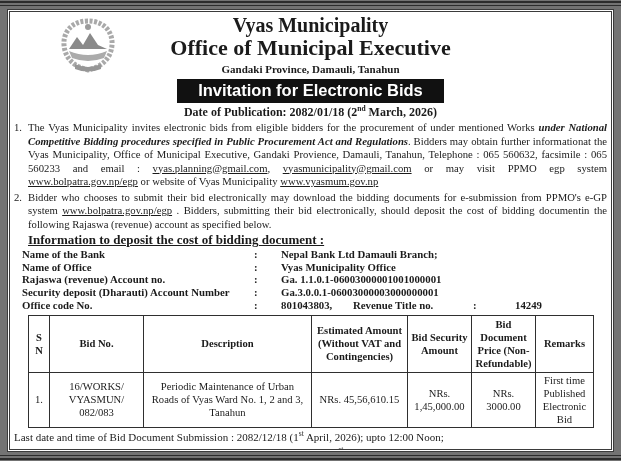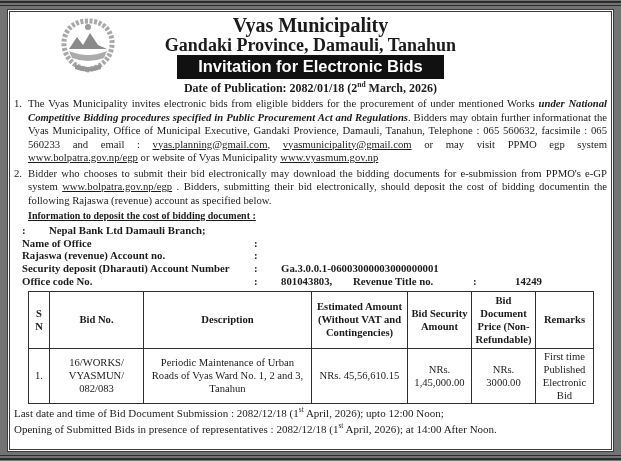--- a/index.html
+++ b/index.html
@@ -14,38 +14,38 @@
     border-top: 2px solid #2c2c2c; border-bottom: 1px solid #2c2c2c; }
   .rule-bottom { position: absolute; bottom: 1px; left: 0; right: 0; height: 5px;
     border-top: 1px solid #2c2c2c; border-bottom: 2px solid #2c2c2c; }
   .box { position: absolute; top: 9px; bottom: 9px; left: 7px; right: 7px;
     border: 3px double #3b3b3b; overflow: hidden; background: #fff; }
 
   .header { position: relative; text-align: center; padding-top: 2px; }
   .logo { position: absolute; left: 47px; top: 5px; width: 62px; height: 60px; }
   .h-muni   { font-size: 20px;   font-weight: bold; line-height: 22px; }
   .h-office { font-size: 22px;   font-weight: bold; line-height: 24px; }
-  .h-address{ font-size: 18px; font-weight: bold; line-height: 14px; margin-top: 2px; }
+  .h-address{ font-size: 11px; font-weight: bold; line-height: 14px; margin-top: 2px; }
   .banner { display: inline-block; background: #111111; color: #ffffff;
     font-family: "Liberation Sans", "DejaVu Sans", sans-serif;
     font-size: 16.5px; font-weight: bold; line-height: 19px;
     padding: 2px 21px 3px; margin-top: 3px; }
   .pub-date { font-size: 12px; font-weight: bold; line-height: 14px; margin-top: 2px; }
 
   .items { padding: 2px 4px 0 3px; }
   .item { display: flex; font-size: 10.7px; line-height: 13.5px; margin-bottom: 2px; }
   .item-num { width: 15px; flex: none; padding-left: 1px; }
   .item-body { flex: 1; text-align: justify; }
 
   .u { text-decoration: underline; }
   .b { font-weight: bold; }
   .i { font-style: italic; }
   sup { font-size: 7.5px; line-height: 0; }
 
-  .info-heading { font-size: 10px; font-weight: bold; text-decoration: underline;
+  .info-heading { font-size: 13px; font-weight: bold; text-decoration: underline;
     margin: 0 0 2px 18px; line-height: 13px; }
 
   .bank { margin-left: 12px; font-size: 10.8px; font-weight: bold; }
   .bank-row { display: flex; line-height: 12.7px; }
   .bank-label { width: 232px; flex: none; }
   .bank-colon { width: 27px; flex: none; }
   .bank-value { flex: 1; }
   .bv-code { width: 72px; flex: none; }
   .bv-rtl  { width: 120px; flex: none; }
   .bv-rtc  { width: 42px; flex: none; }
@@ -76,20 +76,21 @@
       <div class="logo">
         <svg viewBox="0 0 62 60" width="62" height="60" aria-hidden="true">
           <path d="M31 4 C14 4 6 16 7 28 C8 42 18 50 31 53 C44 50 54 42 55 28 C56 16 48 4 31 4 Z" fill="none" stroke="#a0a0a0" stroke-width="5" stroke-dasharray="3 1.6" opacity="0.9"></path>
           <path d="M12 32 L20 20 L26 28 L33 16 L41 28 L50 32 Z" fill="#8a8a8a"></path>
           <path d="M12 34 Q31 42 50 34 L47 41 Q31 47 15 41 Z" fill="#ababab"></path>
           <path d="M18 47 Q31 53 44 47 L44 52 Q31 57 18 52 Z" fill="#969696"></path>
           <circle cx="31" cy="10" r="3" fill="#9b9b9b"></circle>
         </svg>
       </div>
       <div class="h-muni">Vyas Municipality</div>
+      <div class="h-office">Office of Municipal Executive</div>
       <div class="h-address">Gandaki Province, Damauli, Tanahun</div>
       <div>
         <div class="banner">Invitation for Electronic Bids</div>
       </div>
       <div class="pub-date"><span>Date of Publication: 2082/01/18 (2</span><sup class="sup">nd</sup><span> March, 2026)</span></div>
     </div>
 
     <div class="items">
       <div class="item">
         <div class="item-num">1.</div>
@@ -98,30 +99,33 @@
       <div class="item">
         <div class="item-num">2.</div>
         <div class="item-body"><span>Bidder who chooses to submit their bid electronically may download the bidding documents for e-submission from PPMO's e-GP system </span><span class="u">www.bolpatra.gov.np/egp</span><span> . Bidders, submitting their bid electronically, should deposit the cost of bidding documentin the following Rajaswa (revenue) account as specified below.</span></div>
       </div>
     </div>
 
     <div class="info-heading">Information to deposit the cost of bidding document :</div>
 
     <div class="bank">
       <div class="bank-row">
+        <div class="bank-label">Name of the Bank</div>
         <div class="bank-colon">:</div>
         <div class="bank-value">Nepal Bank Ltd Damauli Branch;</div>
       </div>
       <div class="bank-row">
         <div class="bank-label">Name of Office</div>
         <div class="bank-colon">:</div>
+        <div class="bank-value">Vyas Municipality Office</div>
       </div>
       <div class="bank-row">
         <div class="bank-label">Rajaswa (revenue) Account no.</div>
         <div class="bank-colon">:</div>
+        <div class="bank-value">Ga. 1.1.0.1-06003000001001000001</div>
       </div>
       <div class="bank-row">
         <div class="bank-label">Security deposit (Dharauti) Account Number</div>
         <div class="bank-colon">:</div>
         <div class="bank-value">Ga.3.0.0.1-06003000003000000001</div>
       </div>
       <div class="bank-row">
         <div class="bank-label">Office code No.</div>
         <div class="bank-colon">:</div>
         <div class="bank-value" style="display:flex;">

